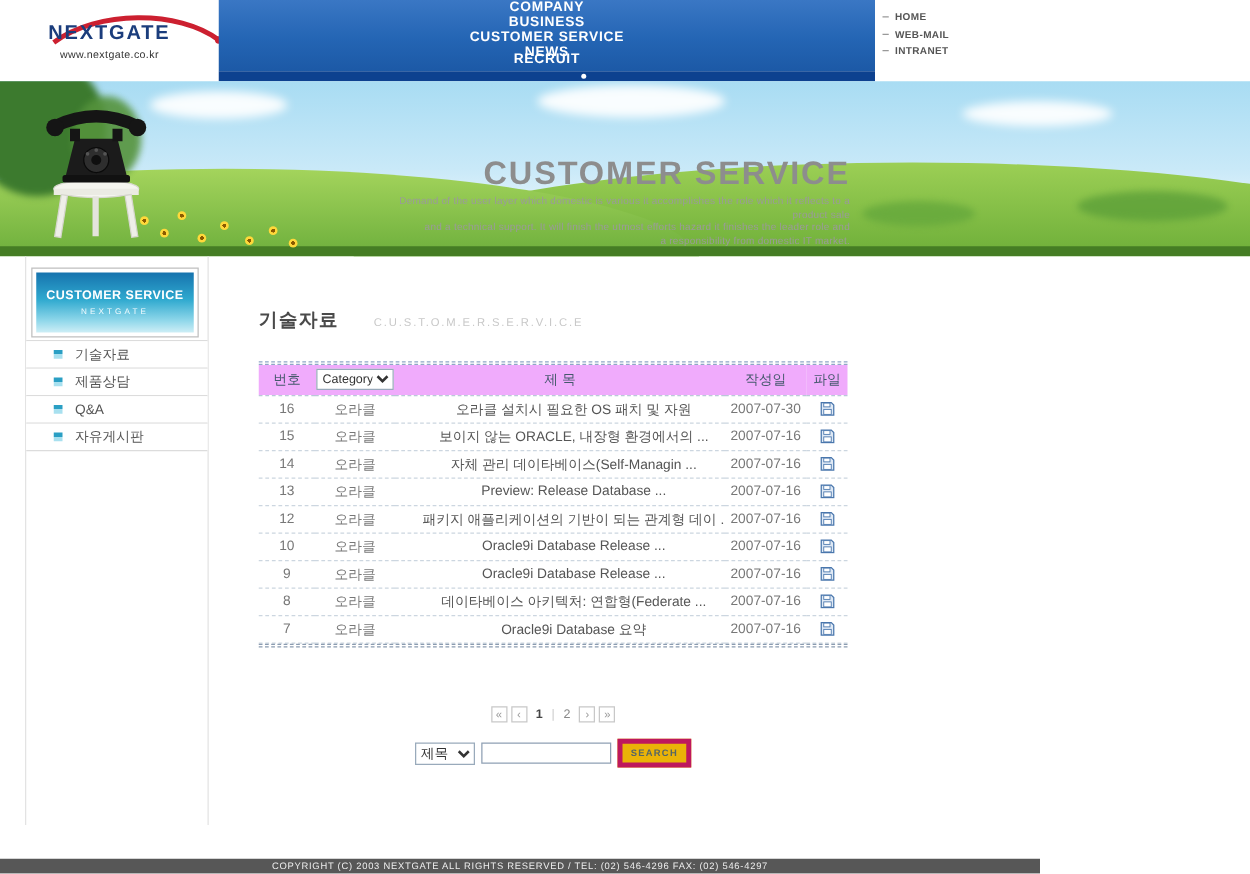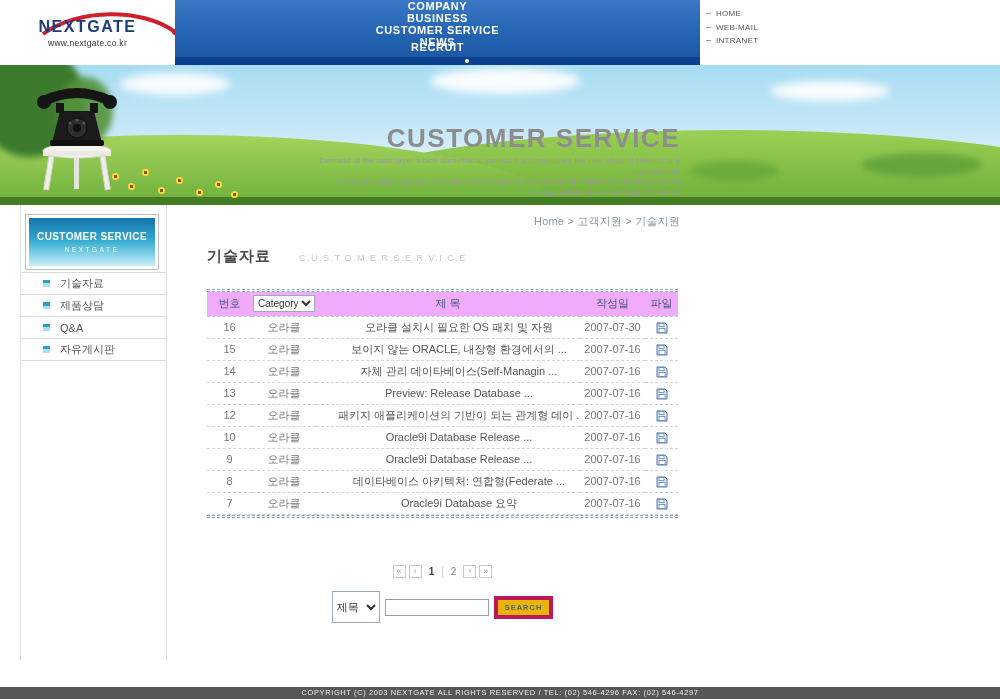--- a/index.html
+++ b/index.html
@@ -17,21 +17,21 @@
 
   .nav-area { position: absolute; left: 175px; top: 0; width: 525px; height: 57px;
               background: linear-gradient(180deg, #3a77c4 0%, #2465b4 55%, #1c59a6 100%);
               display: flex; align-items: center; justify-content: space-evenly; padding: 0 10px; flex-direction: column; }
   .nav-item { color: #fff; font-size: 11px; font-weight: bold; letter-spacing: .6px; cursor: pointer; text-decoration: none; }
   .nav-area a:last-of-type { transform: translateY(-7px); }
   .nav-strip { position: absolute; left: 175px; top: 57px; width: 525px; height: 8px; background: #0d418f; }
   .strip-dot { position: absolute; left: 290px; top: 2px; width: 4px; height: 4px; border-radius: 50%; background: #fff; }
 
   .utility-area { position: absolute; left: 700px; top: 0; width: 300px; height: 65px; background: #fff; padding: 7px 0 0 6px; }
-  .util-item { font-size: 8px; color: #555; line-height: 13.5px; letter-spacing: .3px; cursor: pointer; }
+  .util-item { font-size: 8px; color: #555; line-height: 13.5px; letter-spacing: .3px; cursor: pointer; font-weight: bold; }
   .dash { display: inline-block; width: 5px; height: 1px; background: #999; vertical-align: middle; margin-right: 5px; }
 
   
   .hero { position: absolute; left: 0; top: 65px; width: 1000px; height: 140px; overflow: hidden;
           background: linear-gradient(180deg, #a8dcf3 0%, #c9e9f8 50%, #e9f6fc 78%, #f3fafd 100%); }
   .cloud { position: absolute; background: rgba(255,255,255,.92); border-radius: 50%; filter: blur(4px); }
   .cloud.c1 { left: 120px; top: 8px;  width: 110px; height: 22px; }
   .cloud.c2 { left: 430px; top: 3px;  width: 150px; height: 26px; }
   .cloud.c3 { left: 770px; top: 16px; width: 120px; height: 20px; }
   .hill { position: absolute; border-radius: 50%; }
@@ -93,26 +93,26 @@
   .pagination { position: absolute; left: 207px; top: 565px; width: 471px; display: flex;
                 align-items: center; justify-content: center; gap: 3px; }
   .pg-btn { width: 13px; height: 13px; border: 1px solid #c8c8c8; background: #fff; color: #999;
             font-size: 9px; line-height: 11px; text-align: center; display: inline-block; cursor: pointer; text-decoration: none; }
   .pg-num { font-size: 10px; color: #888; padding: 0 4px; cursor: pointer; text-decoration: none; }
   .pg-num.current { color: #444; font-weight: bold; }
   .pg-sep { color: #ccc; font-size: 10px; }
 
   .search-row { position: absolute; left: 207px; top: 591px; width: 471px; display: flex;
                 align-items: center; justify-content: center; gap: 5px; }
-  .search-select { width: 48px; height: 32px; font-size: 11px; color: #333; border: 1px solid #9ab; background: #fff; }
+  .search-select { width: 48px; height: 18px; font-size: 11px; color: #333; border: 1px solid #9ab; background: #fff; }
   .search-input { width: 104px; height: 17px; border: 1px solid #8fa0b4; font-size: 11px; padding: 0 3px; }
   .search-btn { border: 4px solid #be185d; background: #eab308; font-size: 7.5px; font-weight: bold;
                 letter-spacing: 1px; color: #566; padding: 3px 7px; cursor: pointer; text-decoration: none; }
 
-  .footer { position: absolute; left: 0; top: 687px; width: 1000px; height: 12px; background: #575757;
+  .footer { position: absolute; left: 0; top: 687px; width: 832px; height: 12px; background: #575757;
             color: #eee; font-size: 7.5px; letter-spacing: .6px; text-align: center; line-height: 12px; }
 </style>
 </head>
 <body>
 
 <div class="page">
 
   <div class="logo-area">
     <div class="logo-wrap">
       <svg class="logo-swoosh" width="150" height="34" viewBox="0 0 150 34">
@@ -232,21 +232,20 @@
         <span class="side-label">Q&amp;A</span>
       </div>
 
       <div class="side-item">
         <span class="bullet"></span>
         <span class="side-label">자유게시판</span>
       </div>
 
   </nav>
 
-  <div class="breadcrumb">Home &gt; 고객지원 &gt; 기술지원</div>
 
   <div class="title-row">
     <span class="board-title">기술자료</span>
     <span class="board-title-suffix">C.U.S.T.O.M.E.R.S.E.R.V.I.C.E</span>
   </div>
 
   <div class="board">
     <div class="dbl"></div>
     <table class="list">
       <colgroup>

